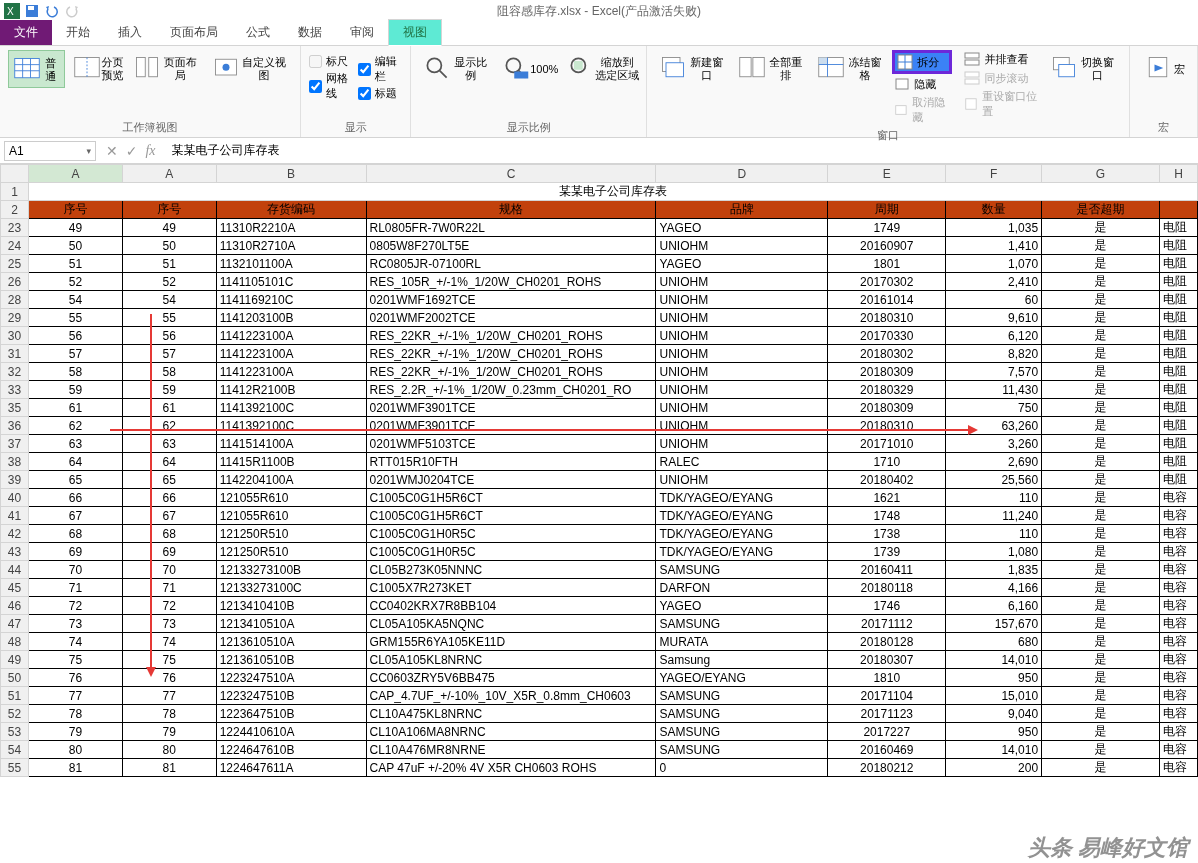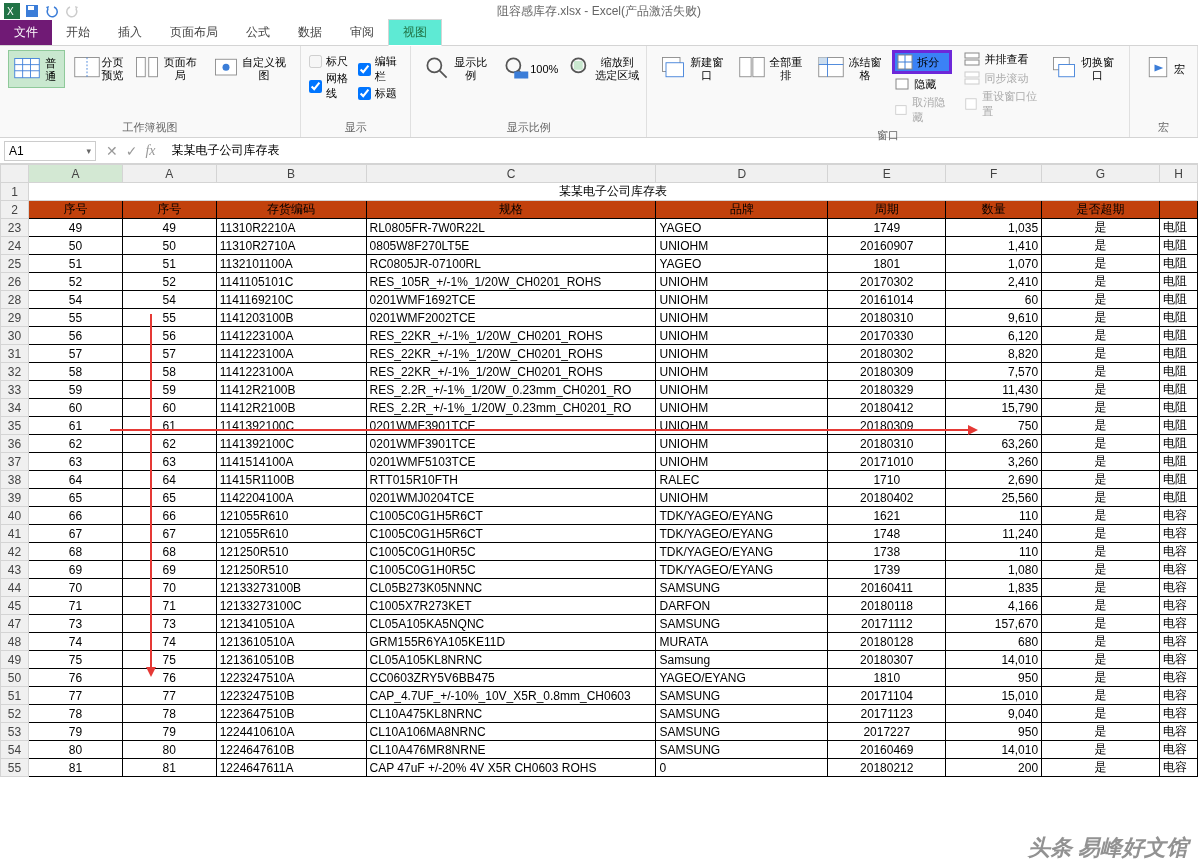--- a/index.html
+++ b/index.html
@@ -473,32 +473,20 @@
           <td class="c bordered split-border">59</td>
           <td class="l bordered">11412R2100B</td>
           <td class="l bordered">RES_2.2R_+/-1%_1/20W_0.23mm_CH0201_RO</td>
           <td class="l bordered">UNIOHM</td>
           <td class="c bordered">20180329</td>
           <td class="r bordered">11,430</td>
           <td class="c bordered">是</td>
           <td class="l bordered">电阻</td>
         </tr>
         <tr class="data">
-          <th class="row-hdr">34</th>
-          <td class="c bordered">60</td>
-          <td class="c bordered split-border">60</td>
-          <td class="l bordered">11412R2100B</td>
-          <td class="l bordered">RES_2.2R_+/-1%_1/20W_0.23mm_CH0201_RO</td>
-          <td class="l bordered">UNIOHM</td>
-          <td class="c bordered">20180412</td>
-          <td class="r bordered">15,790</td>
-          <td class="c bordered">是</td>
-          <td class="l bordered">电阻</td>
-        </tr>
-        <tr class="data">
           <th class="row-hdr">35</th>
           <td class="c bordered">61</td>
           <td class="c bordered split-border">61</td>
           <td class="l bordered">1141392100C</td>
           <td class="l bordered">0201WMF3901TCE</td>
           <td class="l bordered">UNIOHM</td>
           <td class="c bordered">20180309</td>
           <td class="r bordered">750</td>
           <td class="c bordered">是</td>
           <td class="l bordered">电阻</td>
@@ -617,20 +605,32 @@
           <td class="c bordered split-border">71</td>
           <td class="l bordered">12133273100C</td>
           <td class="l bordered">C1005X7R273KET</td>
           <td class="l bordered">DARFON</td>
           <td class="c bordered">20180118</td>
           <td class="r bordered">4,166</td>
           <td class="c bordered">是</td>
           <td class="l bordered">电容</td>
         </tr>
         <tr class="data">
+          <th class="row-hdr">46</th>
+          <td class="c bordered">72</td>
+          <td class="c bordered split-border">72</td>
+          <td class="l bordered">1213410410B</td>
+          <td class="l bordered">CC0402KRX7R8BB104</td>
+          <td class="l bordered">YAGEO</td>
+          <td class="c bordered">1746</td>
+          <td class="r bordered">6,160</td>
+          <td class="c bordered">是</td>
+          <td class="l bordered">电容</td>
+        </tr>
+        <tr class="data">
           <th class="row-hdr">47</th>
           <td class="c bordered">73</td>
           <td class="c bordered split-border">73</td>
           <td class="l bordered">1213410510A</td>
           <td class="l bordered">CL05A105KA5NQNC</td>
           <td class="l bordered">SAMSUNG</td>
           <td class="c bordered">20171112</td>
           <td class="r bordered">157,670</td>
           <td class="c bordered">是</td>
           <td class="l bordered">电容</td>

